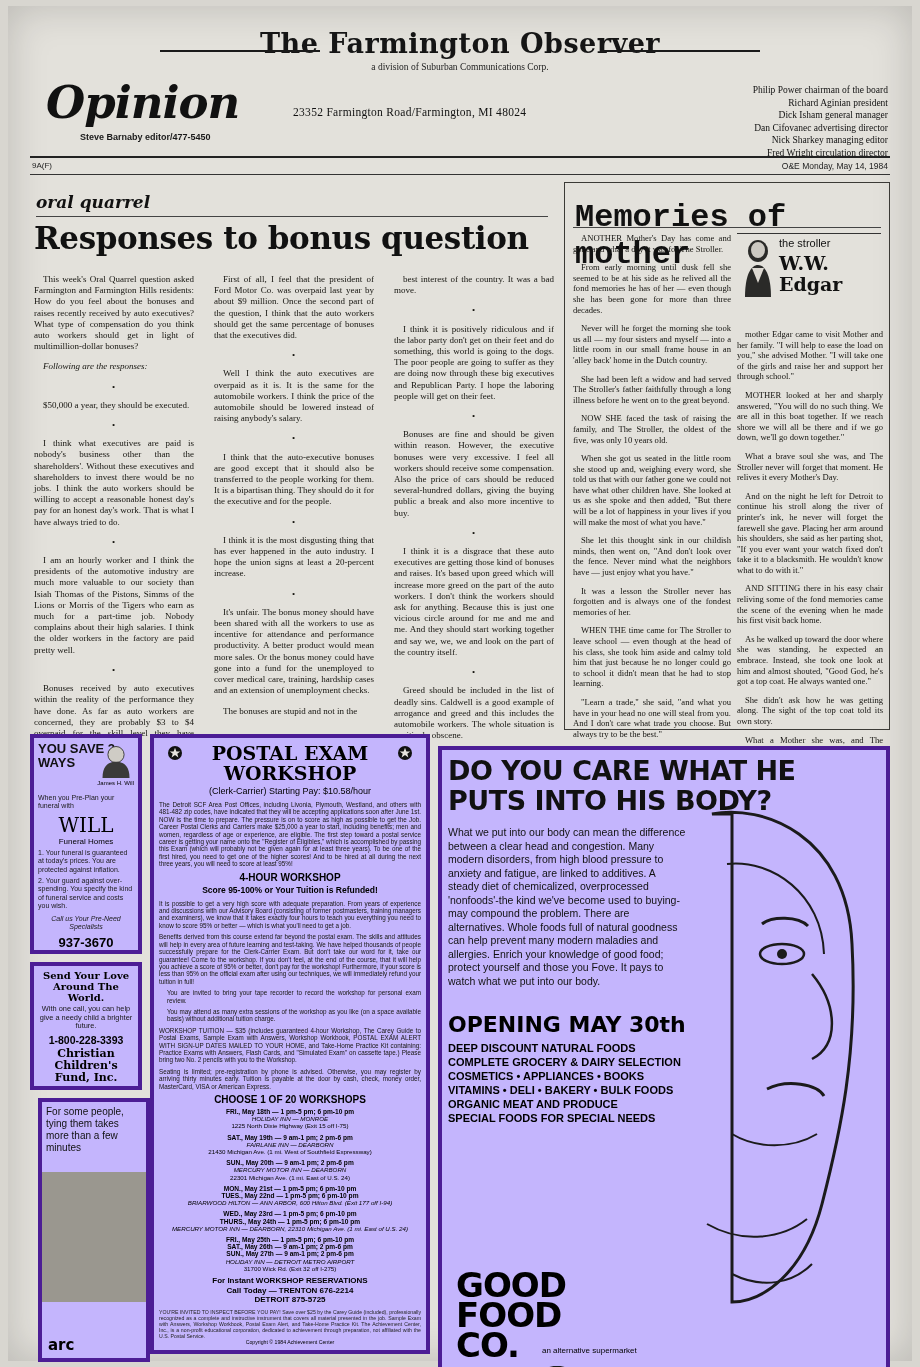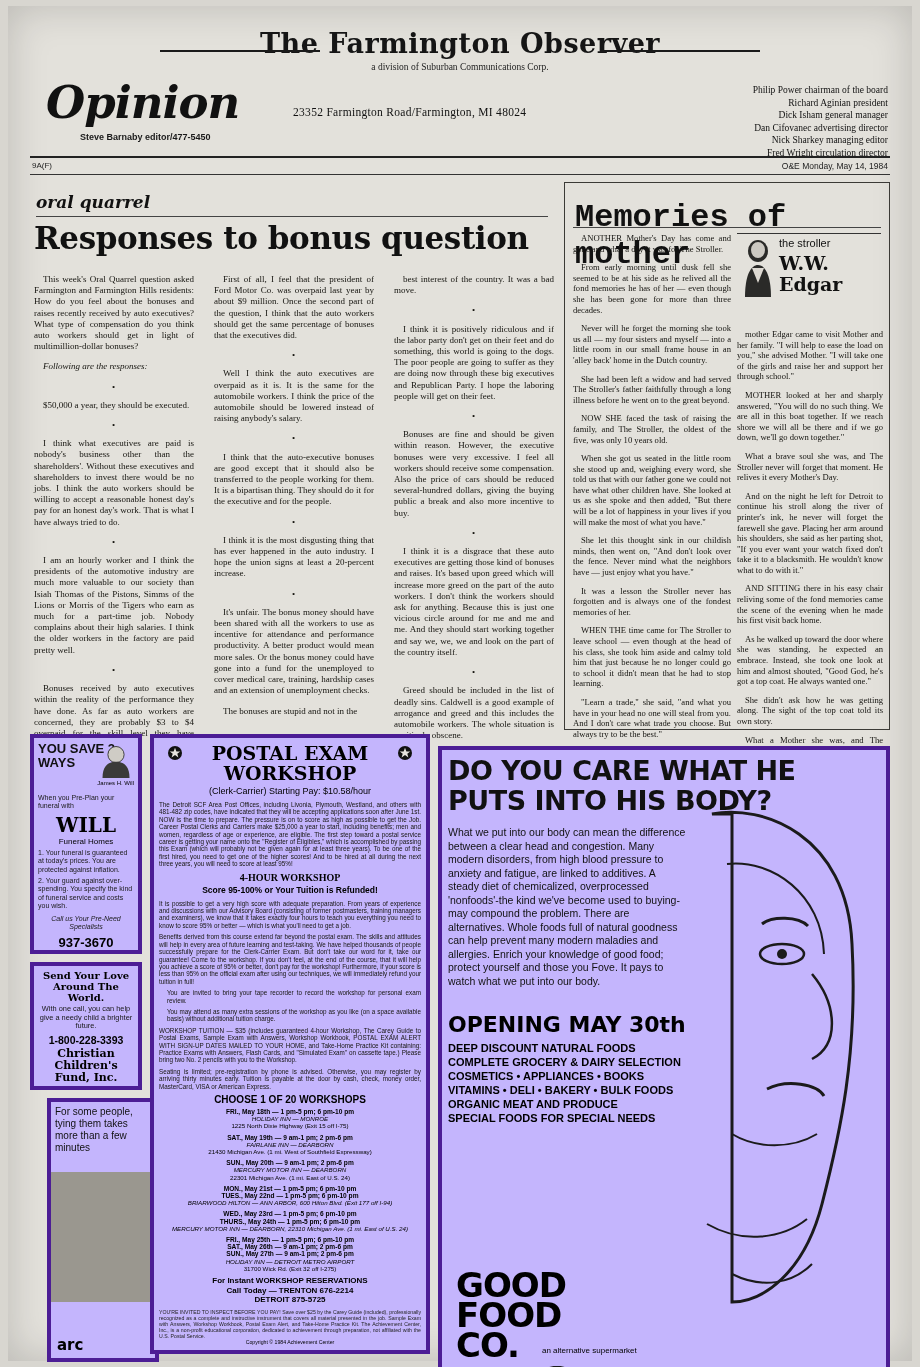--- a/index.html
+++ b/index.html
@@ -85,36 +85,36 @@
   .stroller-name{position:absolute;left:42px;top:20px;font-family:"DejaVu Serif",serif;font-weight:bold;font-size:19px;line-height:21px;color:#111;}
   .stroller-art{position:absolute;left:2px;top:2px;width:38px;height:62px;}
   .stroller-rule{position:absolute;left:172px;top:16px;width:144px;height:1px;background:#333;}
 
   
   .ads{position:absolute;left:22px;top:728px;width:860px;height:620px;}
   .ad-col1{position:absolute;left:0;top:0;width:112px;height:620px;}
   .ad-box{border:4px solid #4c1d95;box-sizing:border-box;background:#c4b5fd;}
   .will-ad{position:absolute;left:0;top:0;width:112px;height:220px;padding:4px;}
   .will-t1{font-family:"Liberation Sans",sans-serif;font-weight:bold;font-size:13px;line-height:14px;color:#111;}
-  .will-t2{font-family:"DejaVu Serif",serif;font-weight:bold;font-size:20px;text-align:center;margin-top:2px;}
+  .will-t2{font-family:"DejaVu Serif",serif;font-weight:normal;font-size:20px;text-align:center;margin-top:2px;}
   .will-small{font-size:7px;line-height:8.4px;color:#1a1a1a;font-family:"Liberation Sans",sans-serif;}
   .will-phone{font-family:"Liberation Sans",sans-serif;font-weight:bold;font-size:13px;text-align:center;margin-top:4px;}
   .ccf-ad{position:absolute;left:0;top:228px;width:112px;height:128px;padding:4px;text-align:center;}
   .ccf-line{font-size:7.4px;line-height:8.6px;color:#161616;font-family:"Liberation Sans",sans-serif;}
   .ccf-phone{font-family:"Liberation Sans",sans-serif;font-weight:bold;font-size:10.5px;margin-top:3px;}
   .ccf-name{font-family:"DejaVu Serif",serif;font-weight:bold;font-size:11px;line-height:12px;margin-top:2px;}
-  .arc-ad{position:absolute;left:17px;top:364px;width:112px;height:264px;padding:4px;}
+  .arc-ad{position:absolute;left:8px;top:364px;width:112px;height:264px;padding:4px;}
   .arc-text{font-family:"Liberation Sans",sans-serif;font-size:10px;line-height:12px;color:#111;}
 
   .postal-ad{position:absolute;left:120px;top:0;width:280px;height:620px;padding:5px;}
   .postal-title{font-family:"DejaVu Serif",serif;font-weight:bold;font-size:19px;text-align:center;line-height:20px;}
   .postal-sub{font-family:"Liberation Sans",sans-serif;font-size:9px;text-align:center;margin-top:3px;}
   .postal-body{font-size:6.3px;line-height:7.4px;text-align:justify;margin-top:5px;color:#15140f;font-family:"Liberation Sans",sans-serif;}
   .postal-body p{margin:0 0 4px 0;}
-  .postal-bar{font-family:Liberation Serif, serif;font-weight:bold;font-size:10px;text-align:center;margin:4px 0 2px;}
+  .postal-bar{font-family:Liberation Sans, sans-serif;font-weight:bold;font-size:10px;text-align:center;margin:4px 0 2px;}
   .postal-bar2{font-family:"Liberation Sans",sans-serif;font-weight:bold;font-size:8.5px;text-align:center;margin-bottom:3px;}
   .choose{font-family:"Liberation Sans",sans-serif;font-weight:bold;font-size:10px;text-align:center;margin:4px 0 3px;}
   .wk{font-size:6.2px;line-height:7.2px;text-align:center;font-family:"Liberation Sans",sans-serif;}
   .wk b{font-size:6.6px;}
   .wk .loc{font-style:italic;}
   .postal-res{font-family:"Liberation Sans",sans-serif;font-weight:bold;font-size:8px;text-align:center;margin-top:4px;line-height:9.5px;}
   .postal-fine{font-size:5.2px;line-height:6px;margin-top:4px;color:#222;font-family:"Liberation Sans",sans-serif;text-align:justify;}
 
   .food-ad{position:absolute;left:408px;top:12px;width:452px;height:676px;padding:6px;}
   .food-head{font-family:"DejaVu Sans",sans-serif;font-weight:bold;font-size:27px;line-height:30px;color:#111;letter-spacing:-.5px;}

